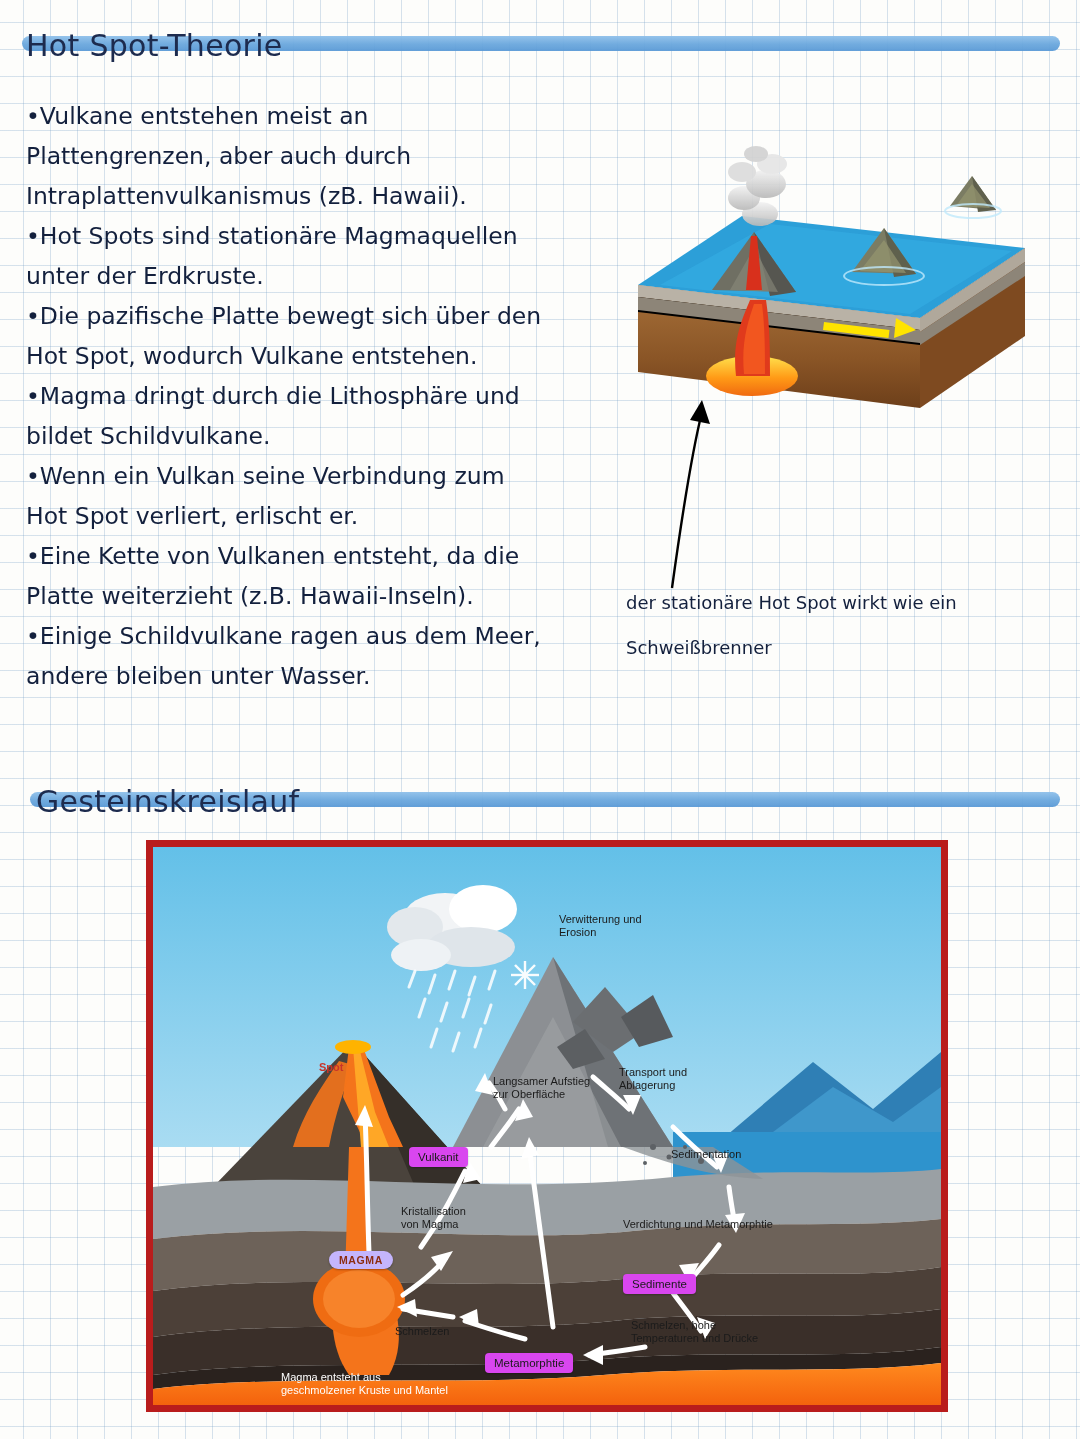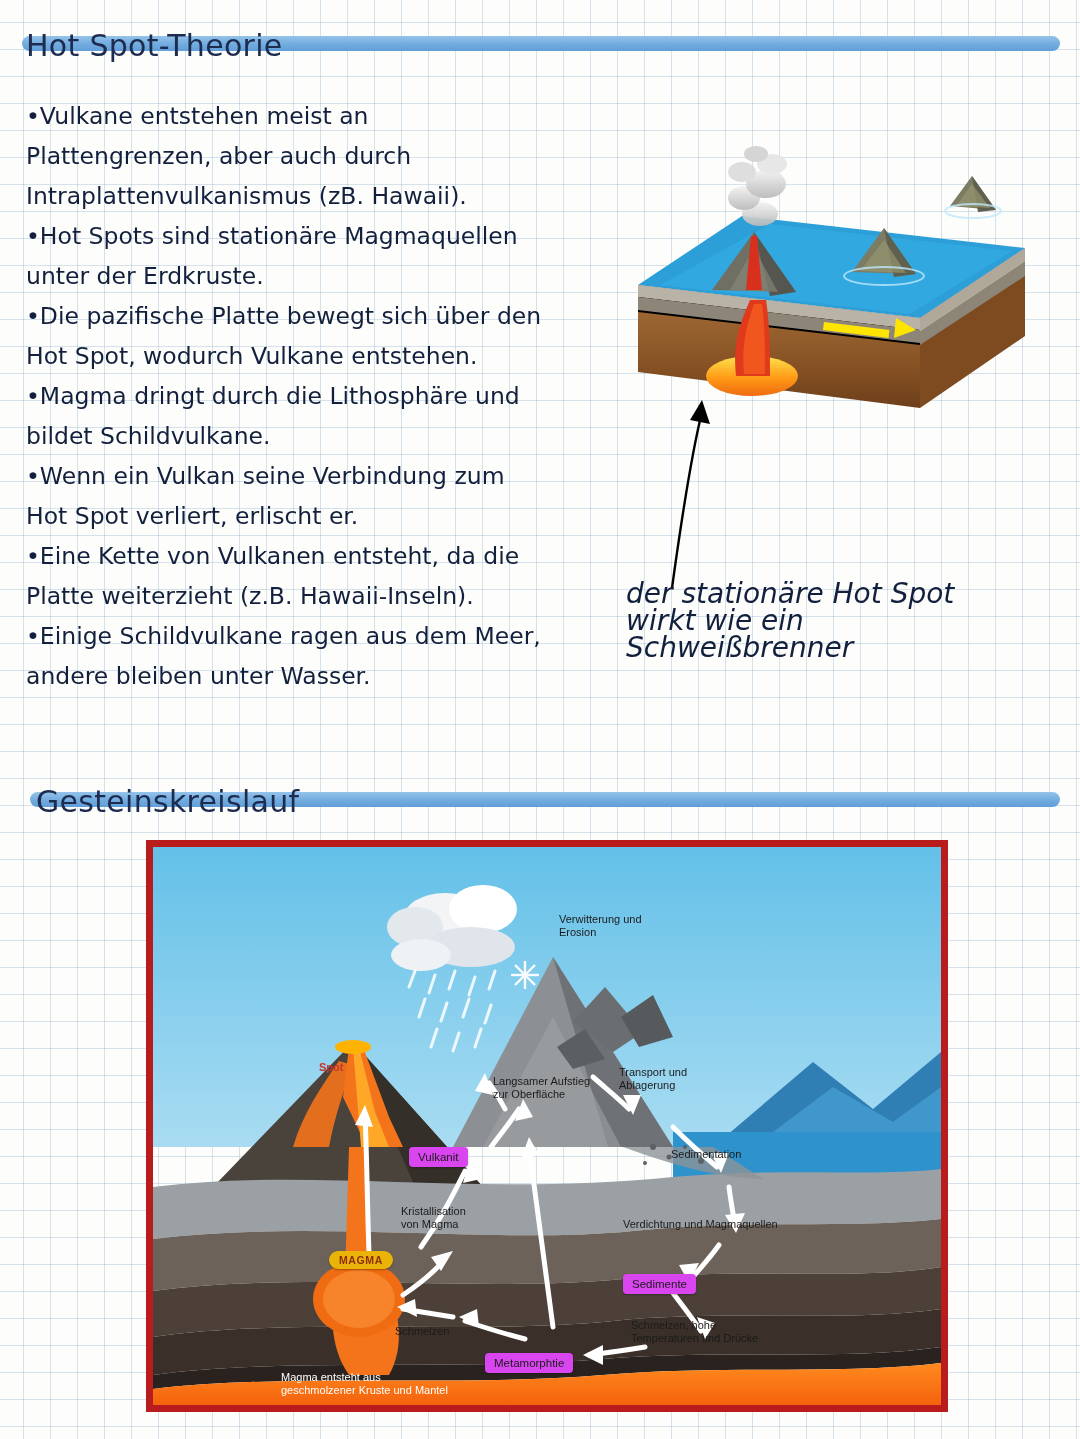--- a/index.html
+++ b/index.html
@@ -54,25 +54,24 @@
     font-family: "DejaVu Sans", sans-serif;
     font-size: 23.5px;
     line-height: 40px;
     color: #13203d;
     width: 600px;
     white-space: pre-wrap;
   }
   .caption {
     position: absolute;
     font-family: "DejaVu Sans", sans-serif;
-    font-size: 28px;
-    line-height: 27px;
+    font-size: 18px;
+    line-height: 45px;
     color: #13203d;
     width: 390px;
-    font-style: italic;
   }
 
   
   .hotspot-fig {
     position: absolute;
     left: 620px;
     top: 140px;
     width: 420px;
     height: 270px;
   }
@@ -108,21 +107,21 @@
     font-family: "Liberation Sans", sans-serif;
     font-size: 11.5px;
     color: #1b1b1b;
     box-shadow: 0 1px 2px rgba(0,0,0,0.25);
     white-space: nowrap;
   }
   .rc-label.white { color: #ffffff; }
   .rc-label.lava { color: #c8342a; font-weight: bold; font-size: 11px; }
   .magma-pill {
     position: absolute;
-    background: #eab308;
+    background: #c4b5fd;
     border-radius: 9px;
     padding: 3px 10px;
     font-family: "Liberation Sans", sans-serif;
     font-size: 10.5px;
     font-weight: bold;
     letter-spacing: 0.6px;
     color: #8c2d10;
     box-shadow: 0 1px 2px rgba(0,0,0,0.3);
   }
 </style>
@@ -368,21 +367,21 @@
         <polygon points="568,326 558,306 576,306"></polygon>
         <polygon points="480,268 470,248 488,248"></polygon>
       </g>
     </svg>
 
     <div class="rc-label" style="left:406px; top:66px;">Verwitterung und
 Erosion</div>
     <div class="rc-label" style="left:466px; top:219px;">Transport und
 Ablagerung</div>
     <div class="rc-label" style="left:518px; top:301px;">Sedimentation</div>
-    <div class="rc-label" style="left:470px; top:371px;">Verdichtung und Magmaquellen</div>
+    <div class="rc-label" style="left:470px; top:371px;">Verdichtung und Metamorphtie</div>
     <div class="rc-label" style="left:478px; top:472px;">Schmelzen, hohe
 Temperaturen und Drücke</div>
     <div class="rc-label" style="left:242px; top:478px;">Schmelzen</div>
     <div class="rc-label" style="left:248px; top:358px;">Kristallisation
 von Magma</div>
     <div class="rc-label" style="left:340px; top:228px;">Langsamer Aufstieg
 zur Oberfläche</div>
     <div class="rc-label white" style="left:128px; top:524px;">Magma entsteht aus
 geschmolzener Kruste und Mantel</div>
     <div class="rc-label lava" style="left:166px; top:214px;">Spot</div>

